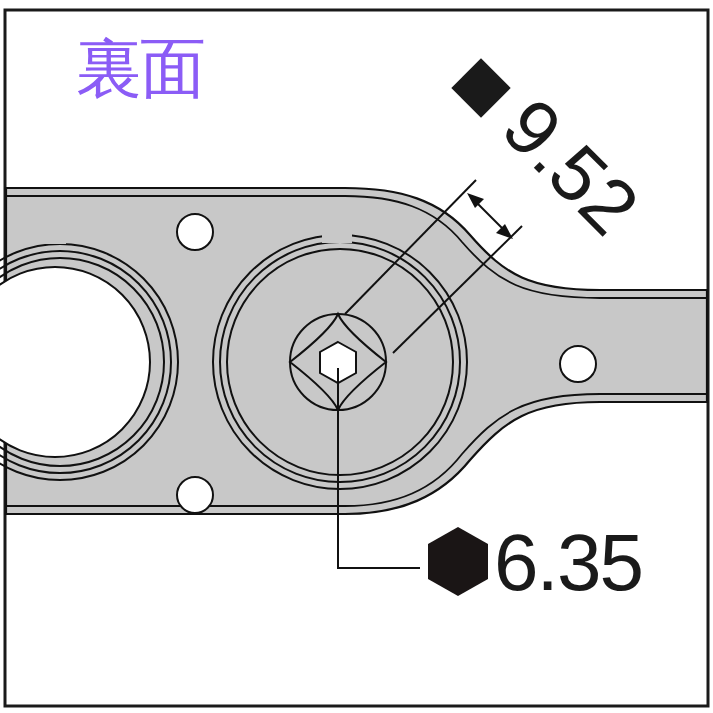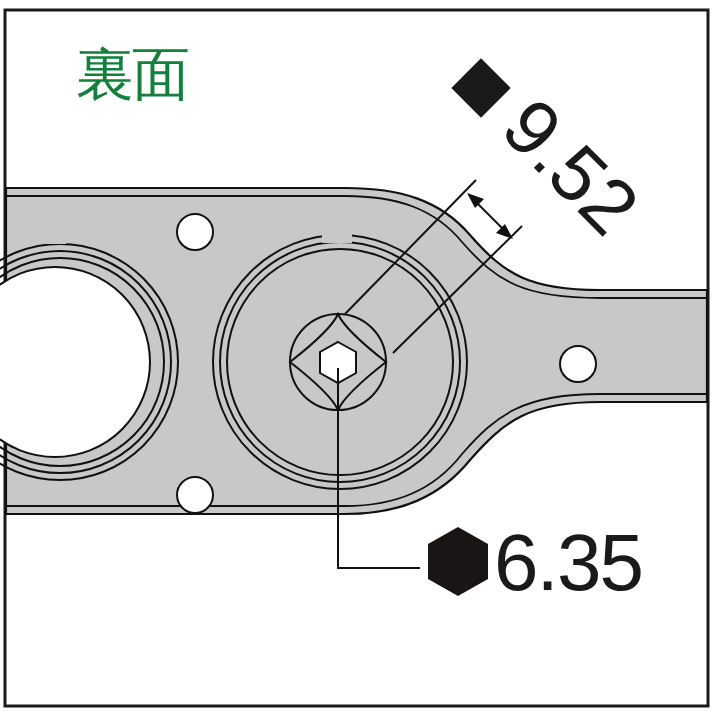--- a/index.html
+++ b/index.html
@@ -1,18 +1,18 @@
 <!DOCTYPE html>
 <html><head>
 <meta charset="utf-8">
 <style>
   html, body { margin:0; padding:0; background:#ffffff; }
   body { width:713px; height:713px; position:relative; overflow:hidden; font-family:"DejaVu Sans", sans-serif; }
   #canvas { position:absolute; left:0; top:0; width:713px; height:713px; }
-  .title-label { position:absolute; left:76px; top:42px; font-size:58px; line-height:64px; color:#15803d; letter-spacing:-2px; font-family:Liberation Sans, sans-serif; }
+  .title-label { position:absolute; left:76px; top:42px; font-size:66px; line-height:64px; color:#8b5cf6; letter-spacing:-2px; font-family:Liberation Mono, monospace; }
   .dim-text { font-family:"Liberation Sans", sans-serif; fill:#1a1a1a; }
 </style>
 </head>
 <body>
 
 <svg id="canvas" viewBox="0 0 713 713" xmlns="http://www.w3.org/2000/svg">
 
   <rect x="5" y="10" width="703" height="696" fill="#ffffff" stroke="#1a1a1a" stroke-width="3"></rect>
 
   <path d="M6,188 L345,188 C400,188 440,200 470,235 C505,275 530,290 600,290 L707,290 L707,402 L600,402 C530,402 505,420 470,460 C440,497 400,514 345,514 L6,514 Z" fill="#c8c8c8" stroke="#111" stroke-width="2.2"></path>

